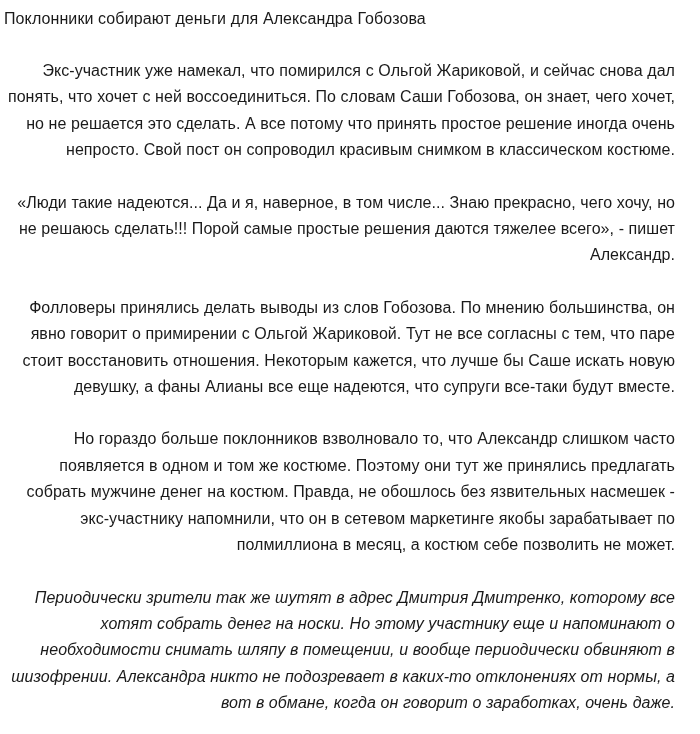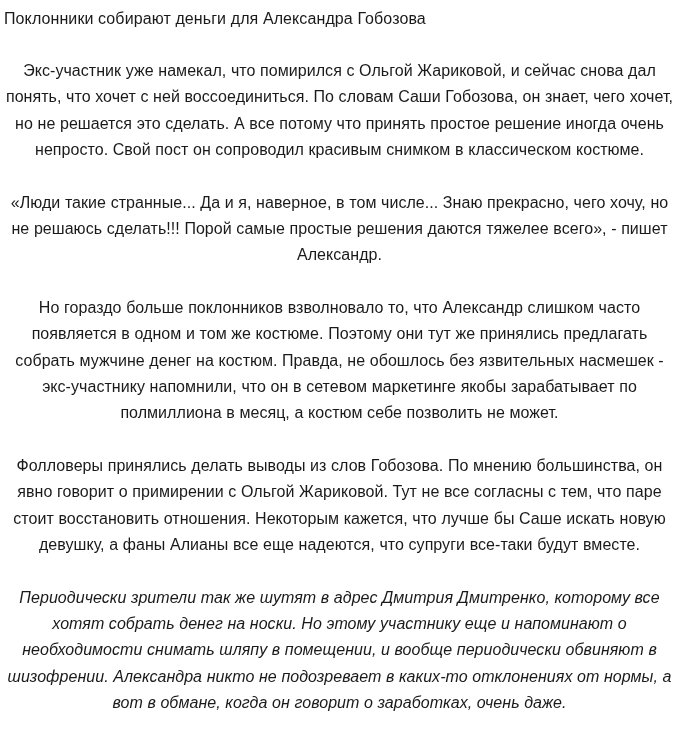--- a/index.html
+++ b/index.html
@@ -28,36 +28,36 @@
     margin: 0 0 26px 0;
     letter-spacing: 0.1px;
   }
   .article-body p {
     font-size: 16px;
     line-height: 26.4px;
     font-weight: 400;
     color: #1a1a1a;
     margin: 0 0 26px 0;
     letter-spacing: 0.05px;
-    text-align: center;
+    text-align: right;
     word-spacing: 0.1px;
   }
   .article-body p:last-child {
     margin-bottom: 0;
     font-style: italic;
   }
 </style>
 </head>
 <body>
 
 <div class="article">
 
   <h1 class="article-title">Поклонники собирают деньги для Александра Гобозова</h1>
 
   <div class="article-body">
     <p>Экс-участник уже намекал, что помирился с Ольгой Жариковой, и сейчас снова дал понять, что хочет с ней воссоединиться. По словам Саши Гобозова, он знает, чего хочет, но не решается это сделать. А все потому что принять простое решение иногда очень непросто. Свой пост он сопроводил красивым снимком в классическом костюме.</p>
-    <p>«Люди такие странные... Да и я, наверное, в том числе... Знаю прекрасно, чего хочу, но не решаюсь сделать!!! Порой самые простые решения даются тяжелее всего», - пишет Александр.</p>
+    <p>«Люди такие надеются... Да и я, наверное, в том числе... Знаю прекрасно, чего хочу, но не решаюсь сделать!!! Порой самые простые решения даются тяжелее всего», - пишет Александр.</p>
+    <p>Фолловеры принялись делать выводы из слов Гобозова. По мнению большинства, он явно говорит о примирении с Ольгой Жариковой. Тут не все согласны с тем, что паре стоит восстановить отношения. Некоторым кажется, что лучше бы Саше искать новую девушку, а фаны Алианы все еще надеются, что супруги все-таки будут вместе.</p>
     <p>Но гораздо больше поклонников взволновало то, что Александр слишком часто появляется в одном и том же костюме. Поэтому они тут же принялись предлагать собрать мужчине денег на костюм. Правда, не обошлось без язвительных насмешек - экс-участнику напомнили, что он в сетевом маркетинге якобы зарабатывает по полмиллиона в месяц, а костюм себе позволить не может.</p>
-    <p>Фолловеры принялись делать выводы из слов Гобозова. По мнению большинства, он явно говорит о примирении с Ольгой Жариковой. Тут не все согласны с тем, что паре стоит восстановить отношения. Некоторым кажется, что лучше бы Саше искать новую девушку, а фаны Алианы все еще надеются, что супруги все-таки будут вместе.</p>
     <p>Периодически зрители так же шутят в адрес Дмитрия Дмитренко, которому все хотят собрать денег на носки. Но этому участнику еще и напоминают о необходимости снимать шляпу в помещении, и вообще периодически обвиняют в шизофрении. Александра никто не подозревает в каких-то отклонениях от нормы, а вот в обмане, когда он говорит о заработках, очень даже.</p>
   </div>
 
 </div>
 
 </body></html>

